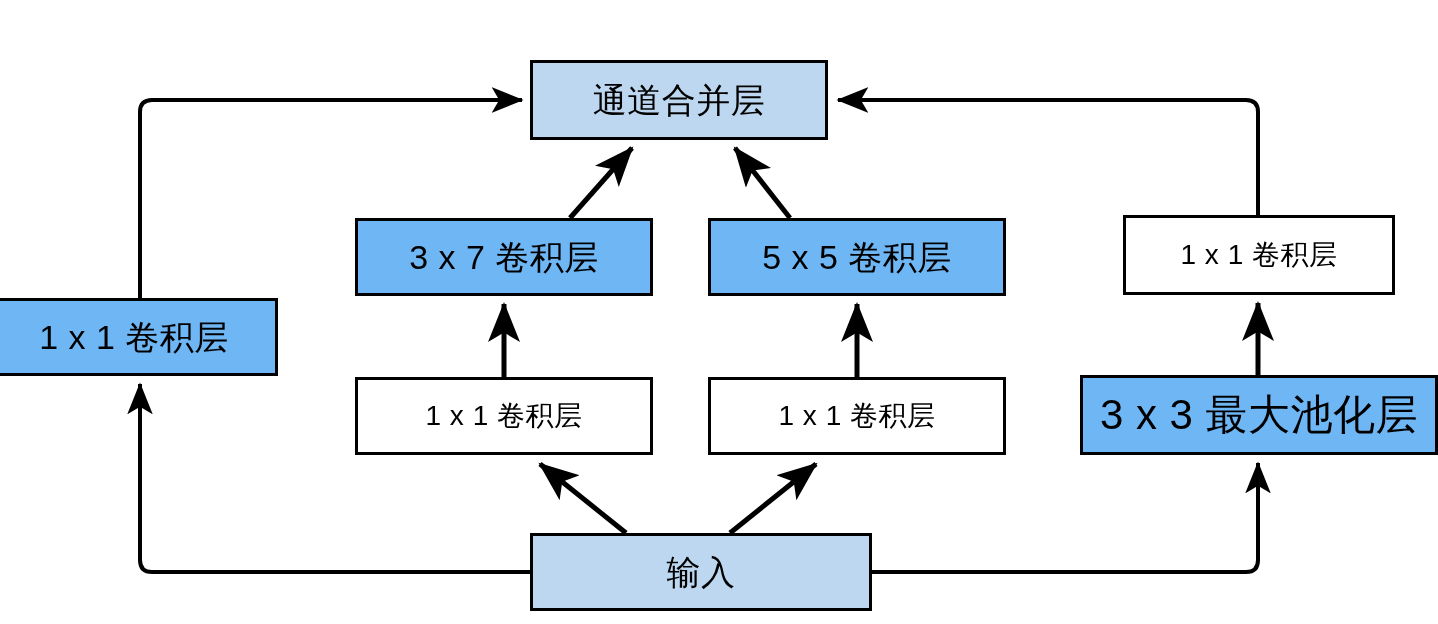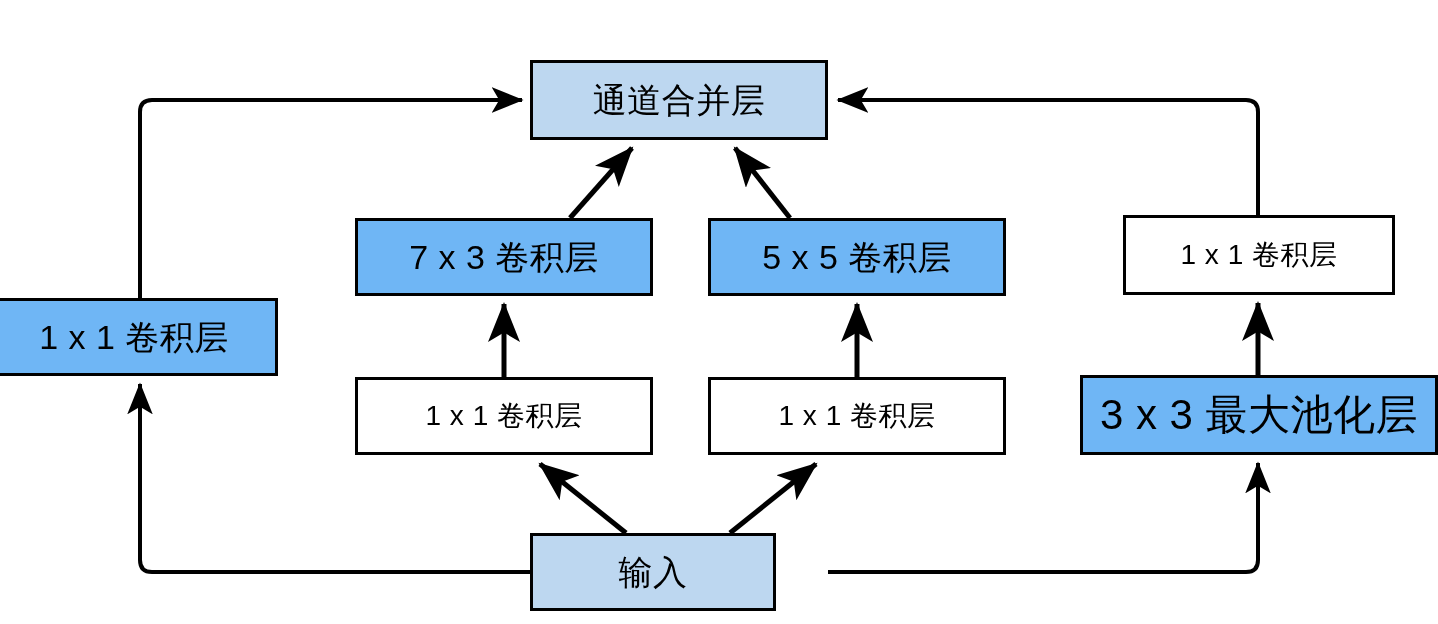--- a/index.html
+++ b/index.html
@@ -78,21 +78,21 @@
     <path d="M 140 298 L 140 112 Q 140 100 152 100 L 522 100" fill="none" stroke="#000000" stroke-width="4" marker-end="url(#arrowhead)"></path>
 
     <path d="M 1258 215 L 1258 112 Q 1258 100 1246 100 L 838 100" fill="none" stroke="#000000" stroke-width="4" marker-end="url(#arrowhead)"></path>
   </svg>
 
   <div class="node fill-light" style="left:530px; top:60px; width:298px; height:80px; font-size:34px;">
     <span class="label">通道合并层</span>
   </div>
 
   <div class="node fill-mid" style="left:355px; top:218px; width:298px; height:78px; font-size:34px;">
-    <span class="label">7 x 3 卷积层</span>
+    <span class="label">3 x 7 卷积层</span>
   </div>
 
   <div class="node fill-mid" style="left:708px; top:218px; width:298px; height:78px; font-size:34px;">
     <span class="label">5 x 5 卷积层</span>
   </div>
 
   <div class="node fill-white" style="left:1123px; top:215px; width:272px; height:80px; font-size:28px;">
     <span class="label">1 x 1 卷积层</span>
   </div>
 
@@ -105,17 +105,17 @@
   </div>
 
   <div class="node fill-white" style="left:708px; top:377px; width:298px; height:78px; font-size:28px;">
     <span class="label">1 x 1 卷积层</span>
   </div>
 
   <div class="node fill-mid" style="left:1080px; top:375px; width:358px; height:80px; font-size:42px;">
     <span class="label">3 x 3 最大池化层</span>
   </div>
 
-  <div class="node fill-light" style="left:530px; top:533px; width:246px; height:78px; font-size:34px;justify-content:center;">
+  <div class="node fill-light" style="left:530px; top:533px; width:342px; height:78px; font-size:34px;justify-content:center;">
     <span class="label">输入</span>
   </div>
 
 </div>
 
 </body></html>

